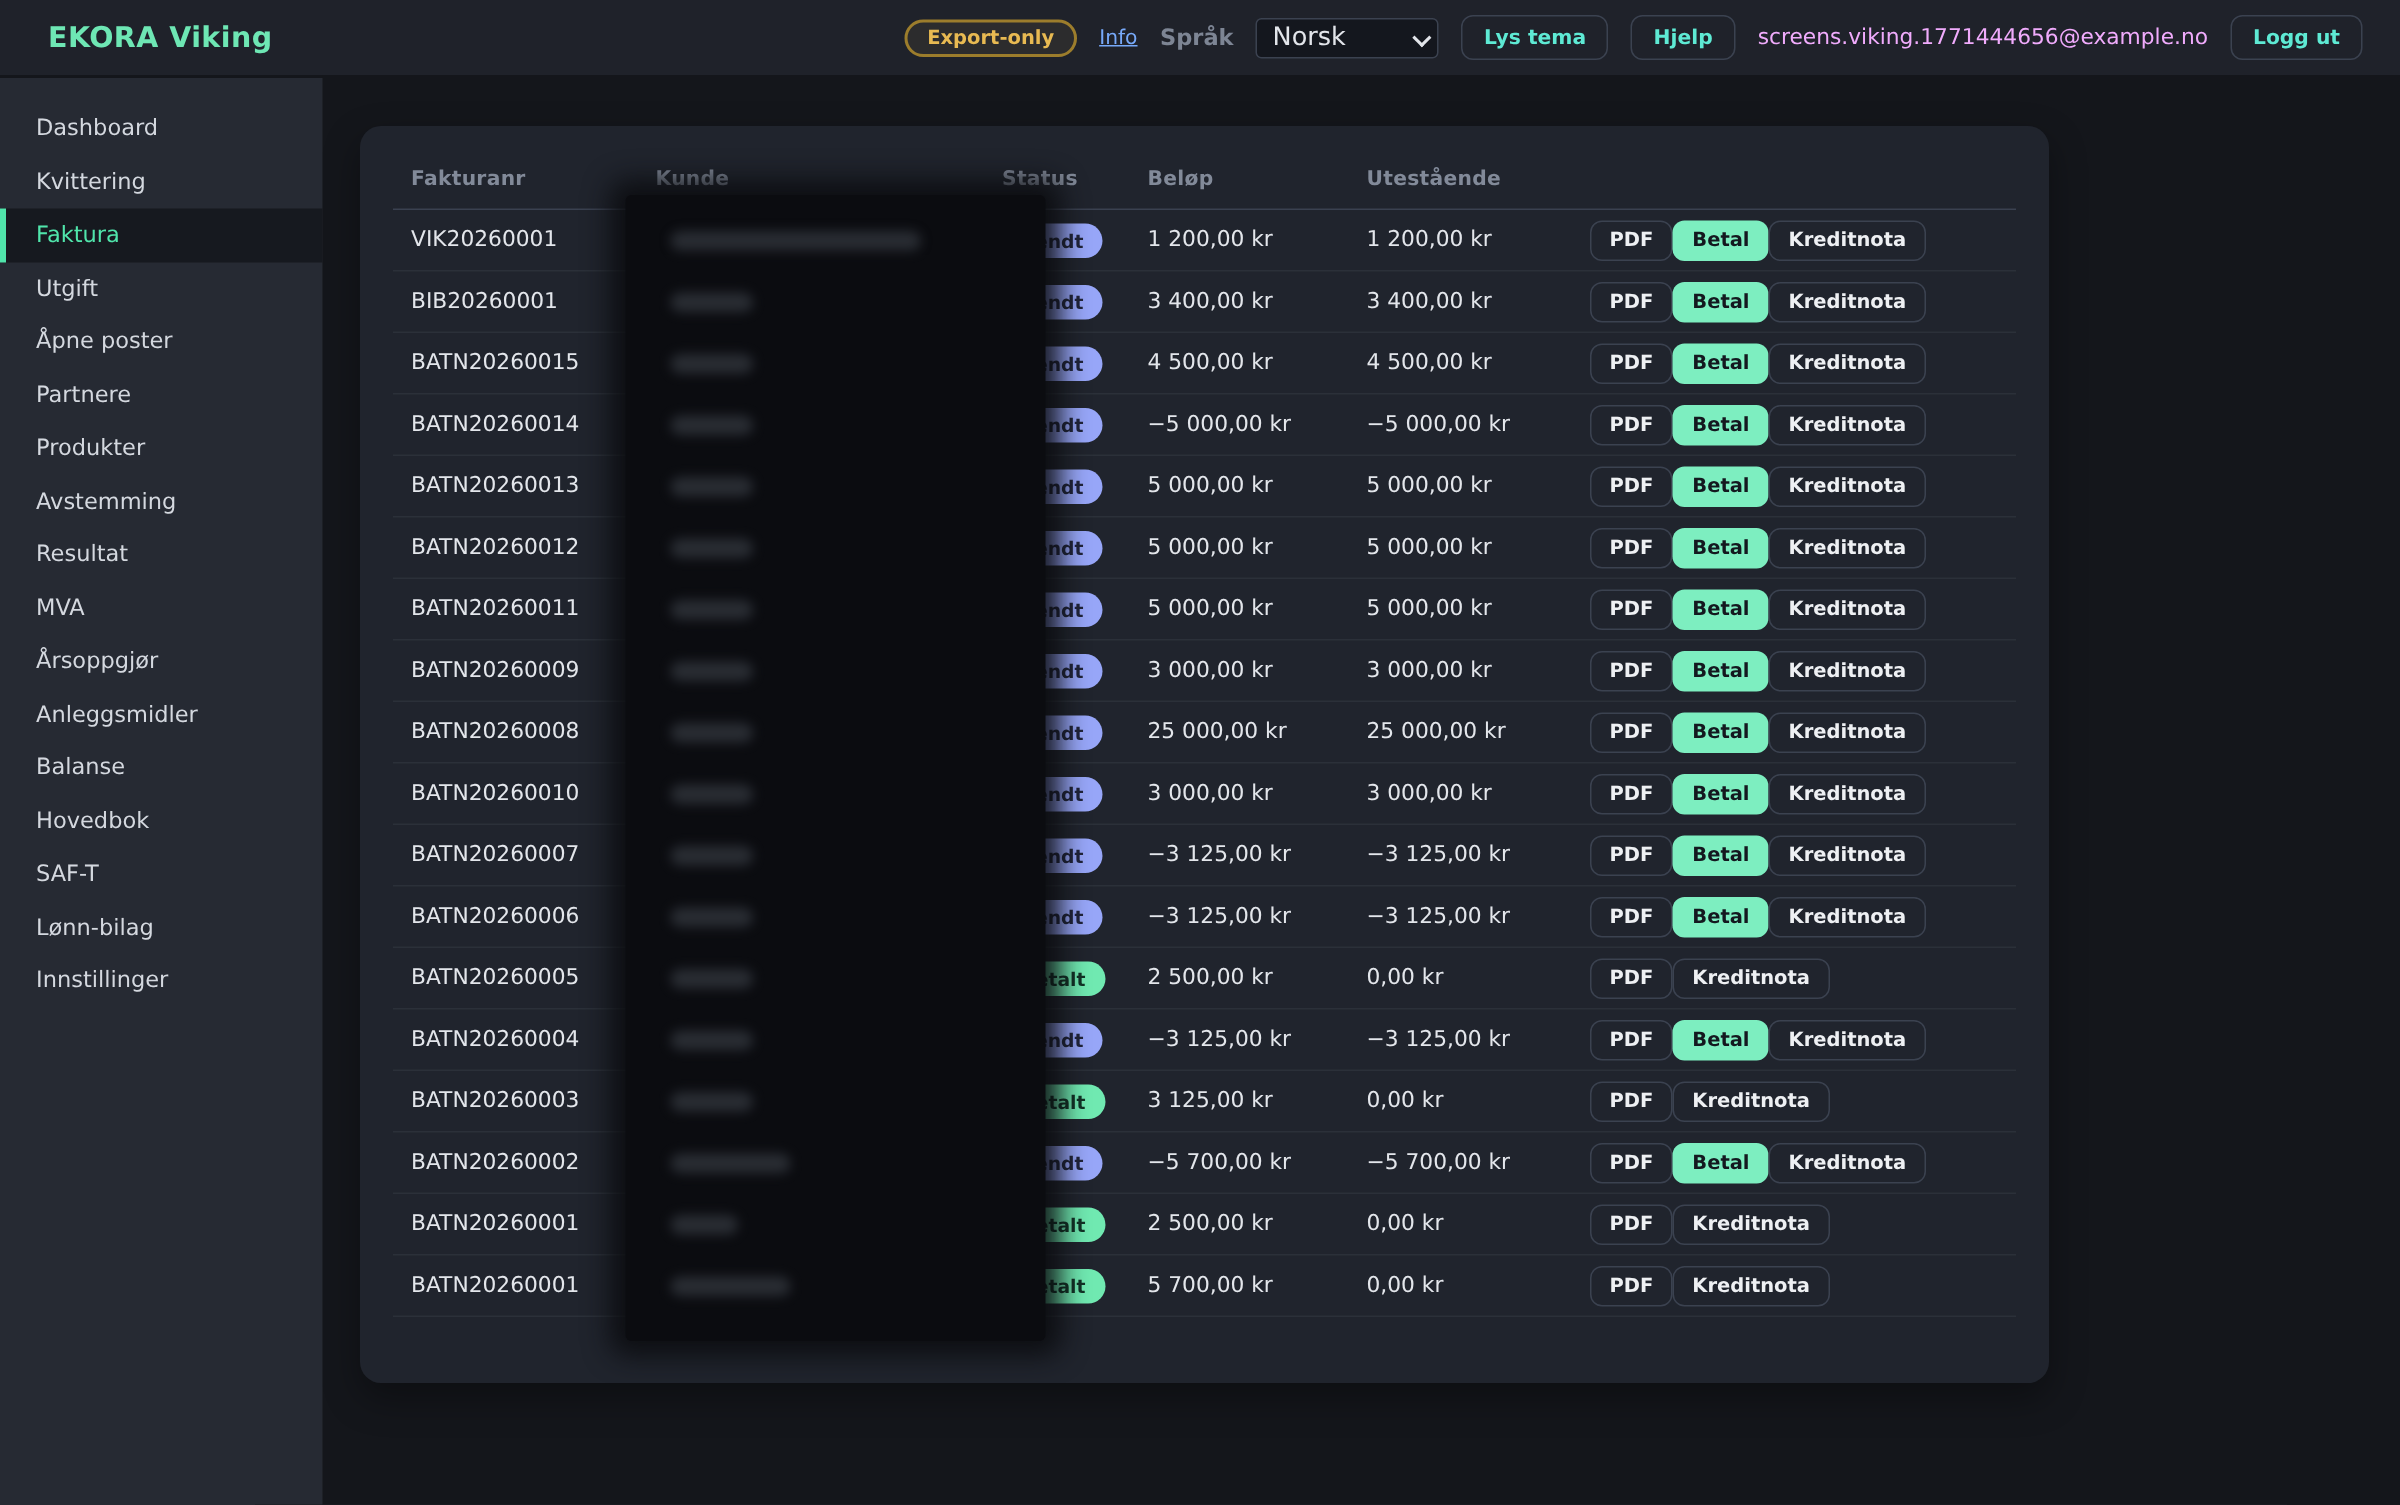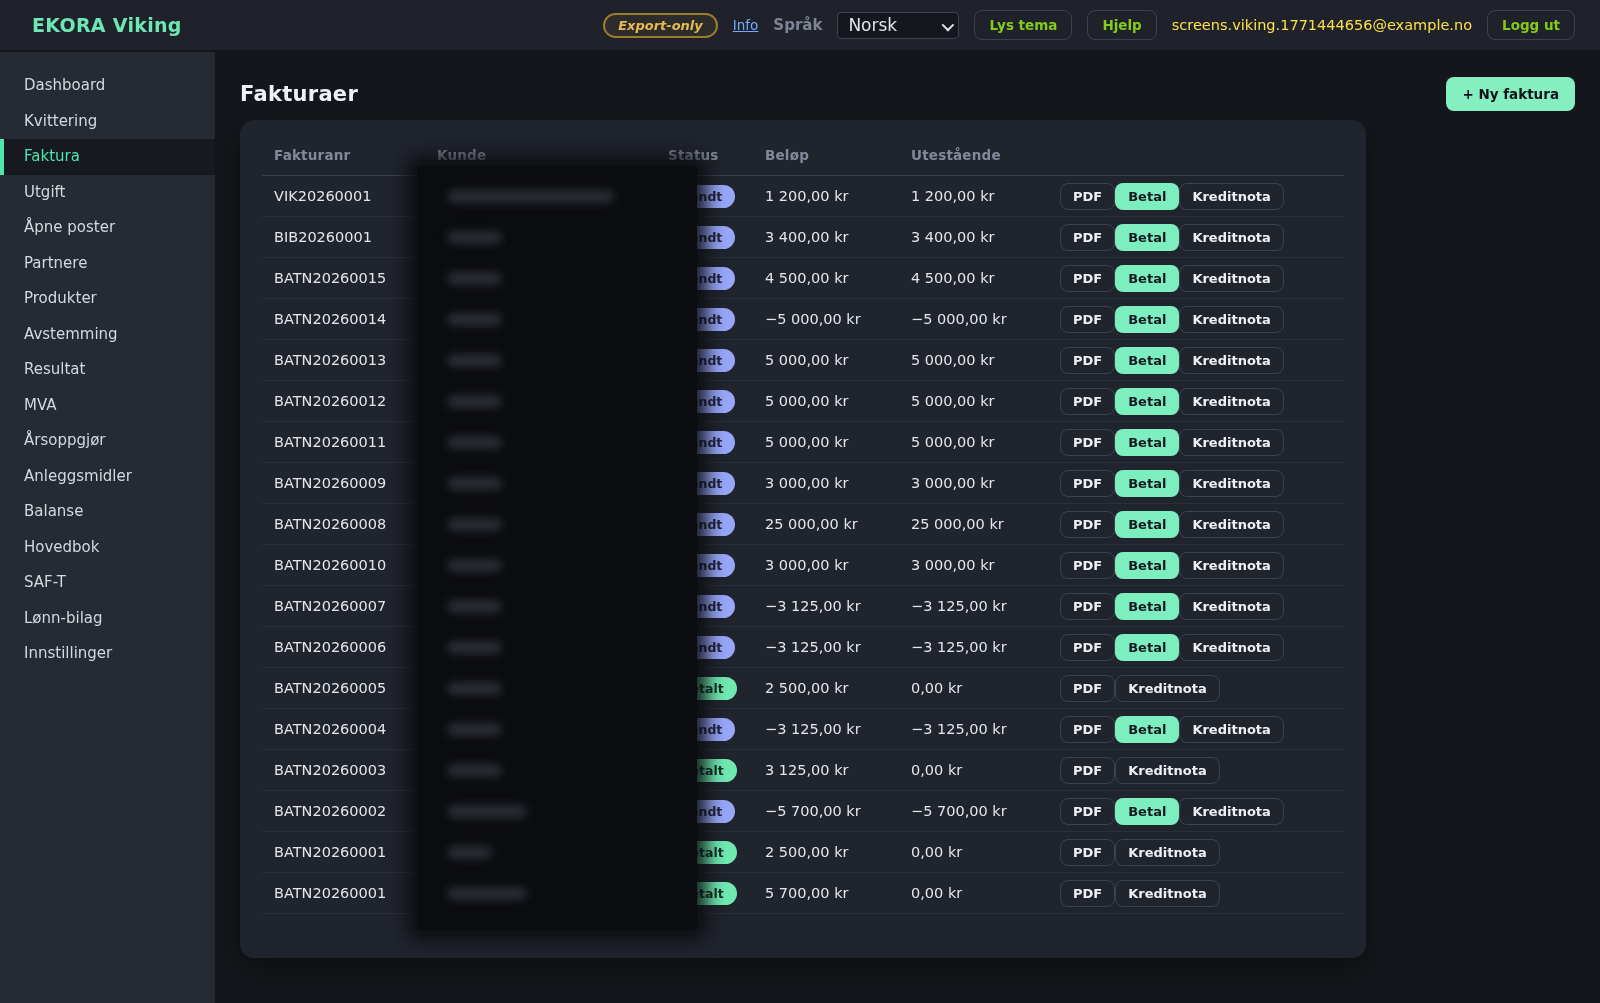--- a/index.html
+++ b/index.html
@@ -17,21 +17,20 @@
     display: flex; align-items: center; justify-content: space-between;
     padding: 0 25px 0 32px;
     z-index: 20;
   }
   .logo { font-size: 19px; font-weight: bold; color: #6ee7b4; letter-spacing: .3px; }
   .topbar-right { display: flex; align-items: center; gap: 15px; }
   .export-badge {
     color: #e8ba52; border: 2px solid #9c7d2c; background: rgba(232,186,82,.07);
     border-radius: 999px; font-size: 13px; font-weight: bold; padding: 3px 13px;
     white-space: nowrap;
-    font-style: italic;
   }
   .info-link { color: #77a9f9; font-size: 13.5px; font-weight: normal; text-decoration: underline; cursor: pointer; }
   .lang-label { color: #7d8594; font-size: 15px; font-weight: bold; }
   .select-wrap { position: relative; }
   .lang-select {
     appearance: none; -webkit-appearance: none;
     width: 122px; height: 27px; background: #14171e; color: #e2e5ea;
     border: 1px solid #3b4250; border-radius: 4px; font-size: 17px;
     padding: 0 26px 0 10px; font-family: inherit;
   }
@@ -40,24 +39,24 @@
     pointer-events: none;
   }
   .select-chevron::before {
     content: ""; position: absolute; left: 0; top: 0;
     width: 7px; height: 7px;
     border-right: 2px solid #e2e5ea; border-bottom: 2px solid #e2e5ea;
     transform: rotate(45deg) translateY(-2px);
   }
   .ghost-btn {
     background: transparent; border: 1px solid #3b4250; border-radius: 8px;
-    color: #84cc16; font-size: 13.5px; font-weight: bold; padding: 6px 14px;
+    color: #5eead4; font-size: 13.5px; font-weight: bold; padding: 6px 14px;
     font-family: inherit; cursor: pointer; white-space: nowrap;
   }
-  .user-email { color: #fde047; font-size: 14.5px; }
+  .user-email { color: #f0abfc; font-size: 14.5px; }
 
   
   .sidebar {
     position: absolute; top: 52px; left: 0; width: 215px; height: 953px;
     background: #262a33; padding-top: 16px; z-index: 10;
   }
   .side-item {
     color: #d4d8df; font-size: 15px; padding: 8px 24px; line-height: 19.5px;
     cursor: pointer; white-space: nowrap;
   }
@@ -165,24 +164,20 @@
     <div class="side-item">Årsoppgjør</div>
     <div class="side-item">Anleggsmidler</div>
     <div class="side-item">Balanse</div>
     <div class="side-item">Hovedbok</div>
     <div class="side-item">SAF-T</div>
     <div class="side-item">Lønn-bilag</div>
     <div class="side-item">Innstillinger</div>
   </nav>
 
 <main class="main">
-  <div class="page-head">
-    <h1 class="page-title">Fakturaer</h1>
-    <button class="primary-btn">+ Ny faktura</button>
-  </div>
 
   <section class="card">
     <div class="thead">
         <div class="th">Fakturanr</div>
         <div class="th">Kunde</div>
         <div class="th">Status</div>
         <div class="th">Beløp</div>
         <div class="th">Utestående</div>
         <div class="th"></div>
       </div>

